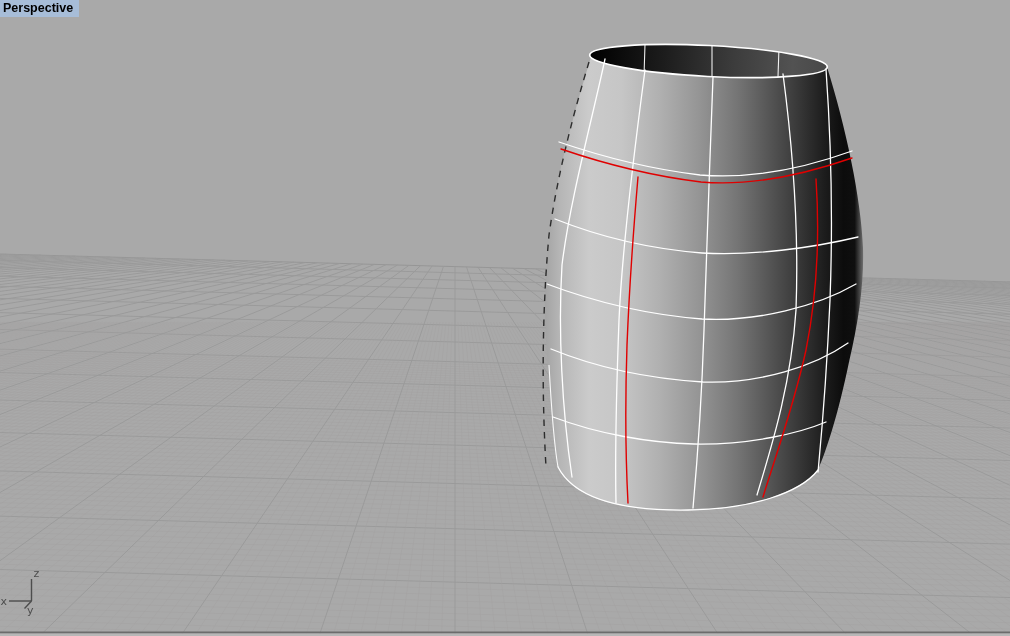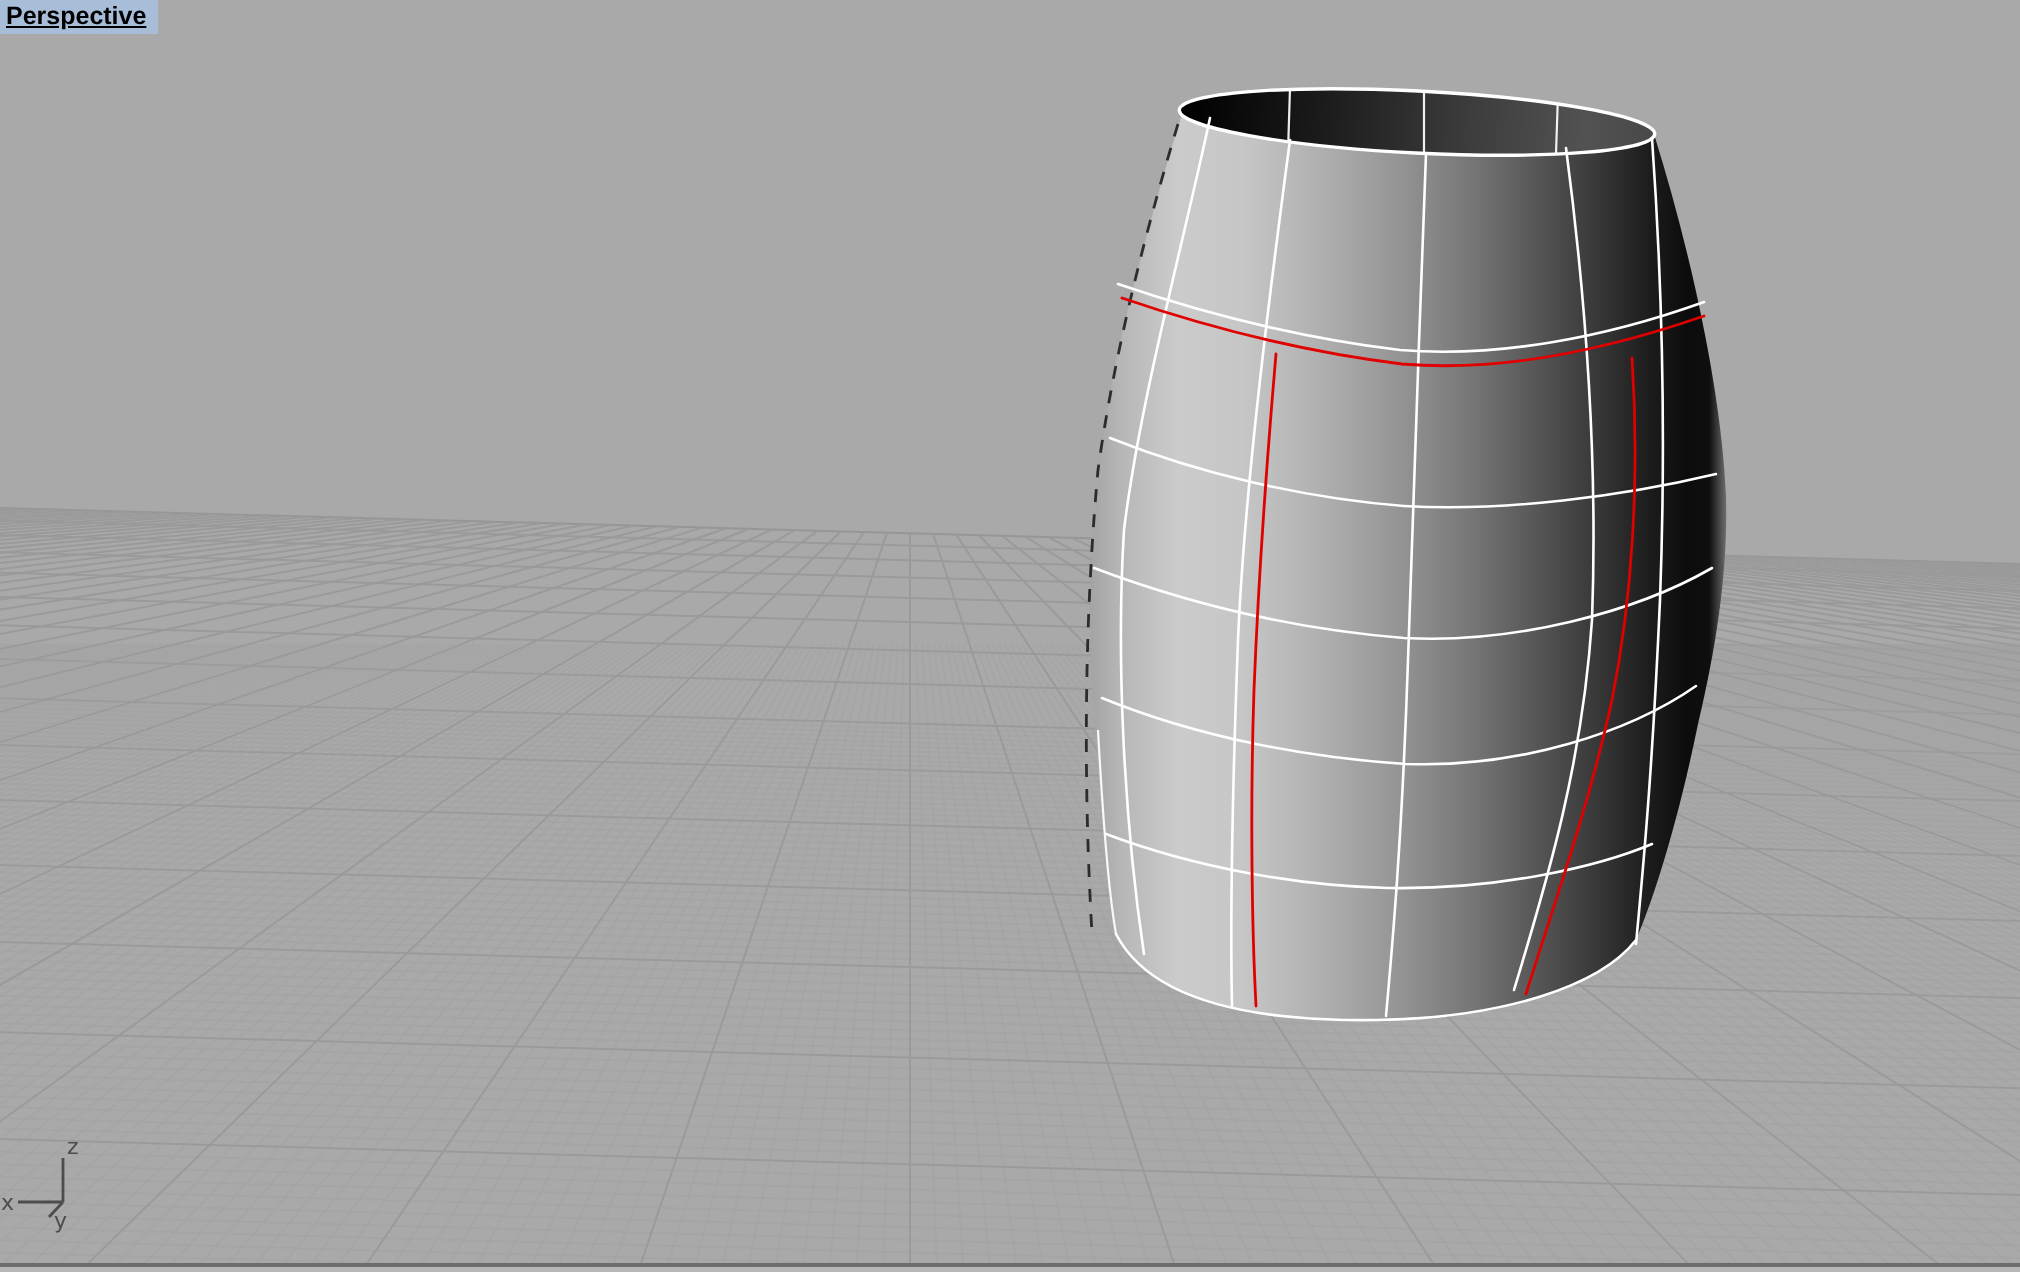--- a/index.html
+++ b/index.html
@@ -2,21 +2,21 @@
 <html><head>
 <meta charset="utf-8">
 <style>
   html,body{margin:0;padding:0;background:#666;}
   #stage{position:relative;width:1010px;height:636px;overflow:hidden;
          background:var(--bg,#a9a9a9);font-family:"Liberation Sans",sans-serif;}
   #scene{position:absolute;left:0;top:0;}
   .vp-label{position:absolute;left:0;top:0;background:var(--label-bg,#a7bdd8);
             color:var(--label-fg,#000);font-size:12.5px;font-weight:bold;
             padding:1px 6px 2px 3px;letter-spacing:0px;line-height:14px;
-            font-family:"Liberation Sans",sans-serif;text-decoration:underline;}
+            font-family:"Liberation Sans",sans-serif;}
   .iso{stroke:var(--iso,#fff);fill:none;stroke-width:1.3;stroke-linecap:round;}
   .iso-thin{stroke:var(--iso,#fff);fill:none;stroke-width:1.1;opacity:.92;}
   .redcurve{stroke:var(--red,#e00000);fill:none;stroke-width:1.4;stroke-linecap:round;}
   .seam{stroke:var(--seam,#161616);fill:none;stroke-width:1.4;
         stroke-dasharray:6.5 6;opacity:.85;}
   .axisline{stroke:var(--axis,#4d4d4d);stroke-width:1.4;}
   .axistext{fill:var(--axis,#4d4d4d);font-size:11px;font-family:"DejaVu Sans",sans-serif;}
 </style>
 </head>
 <body>

